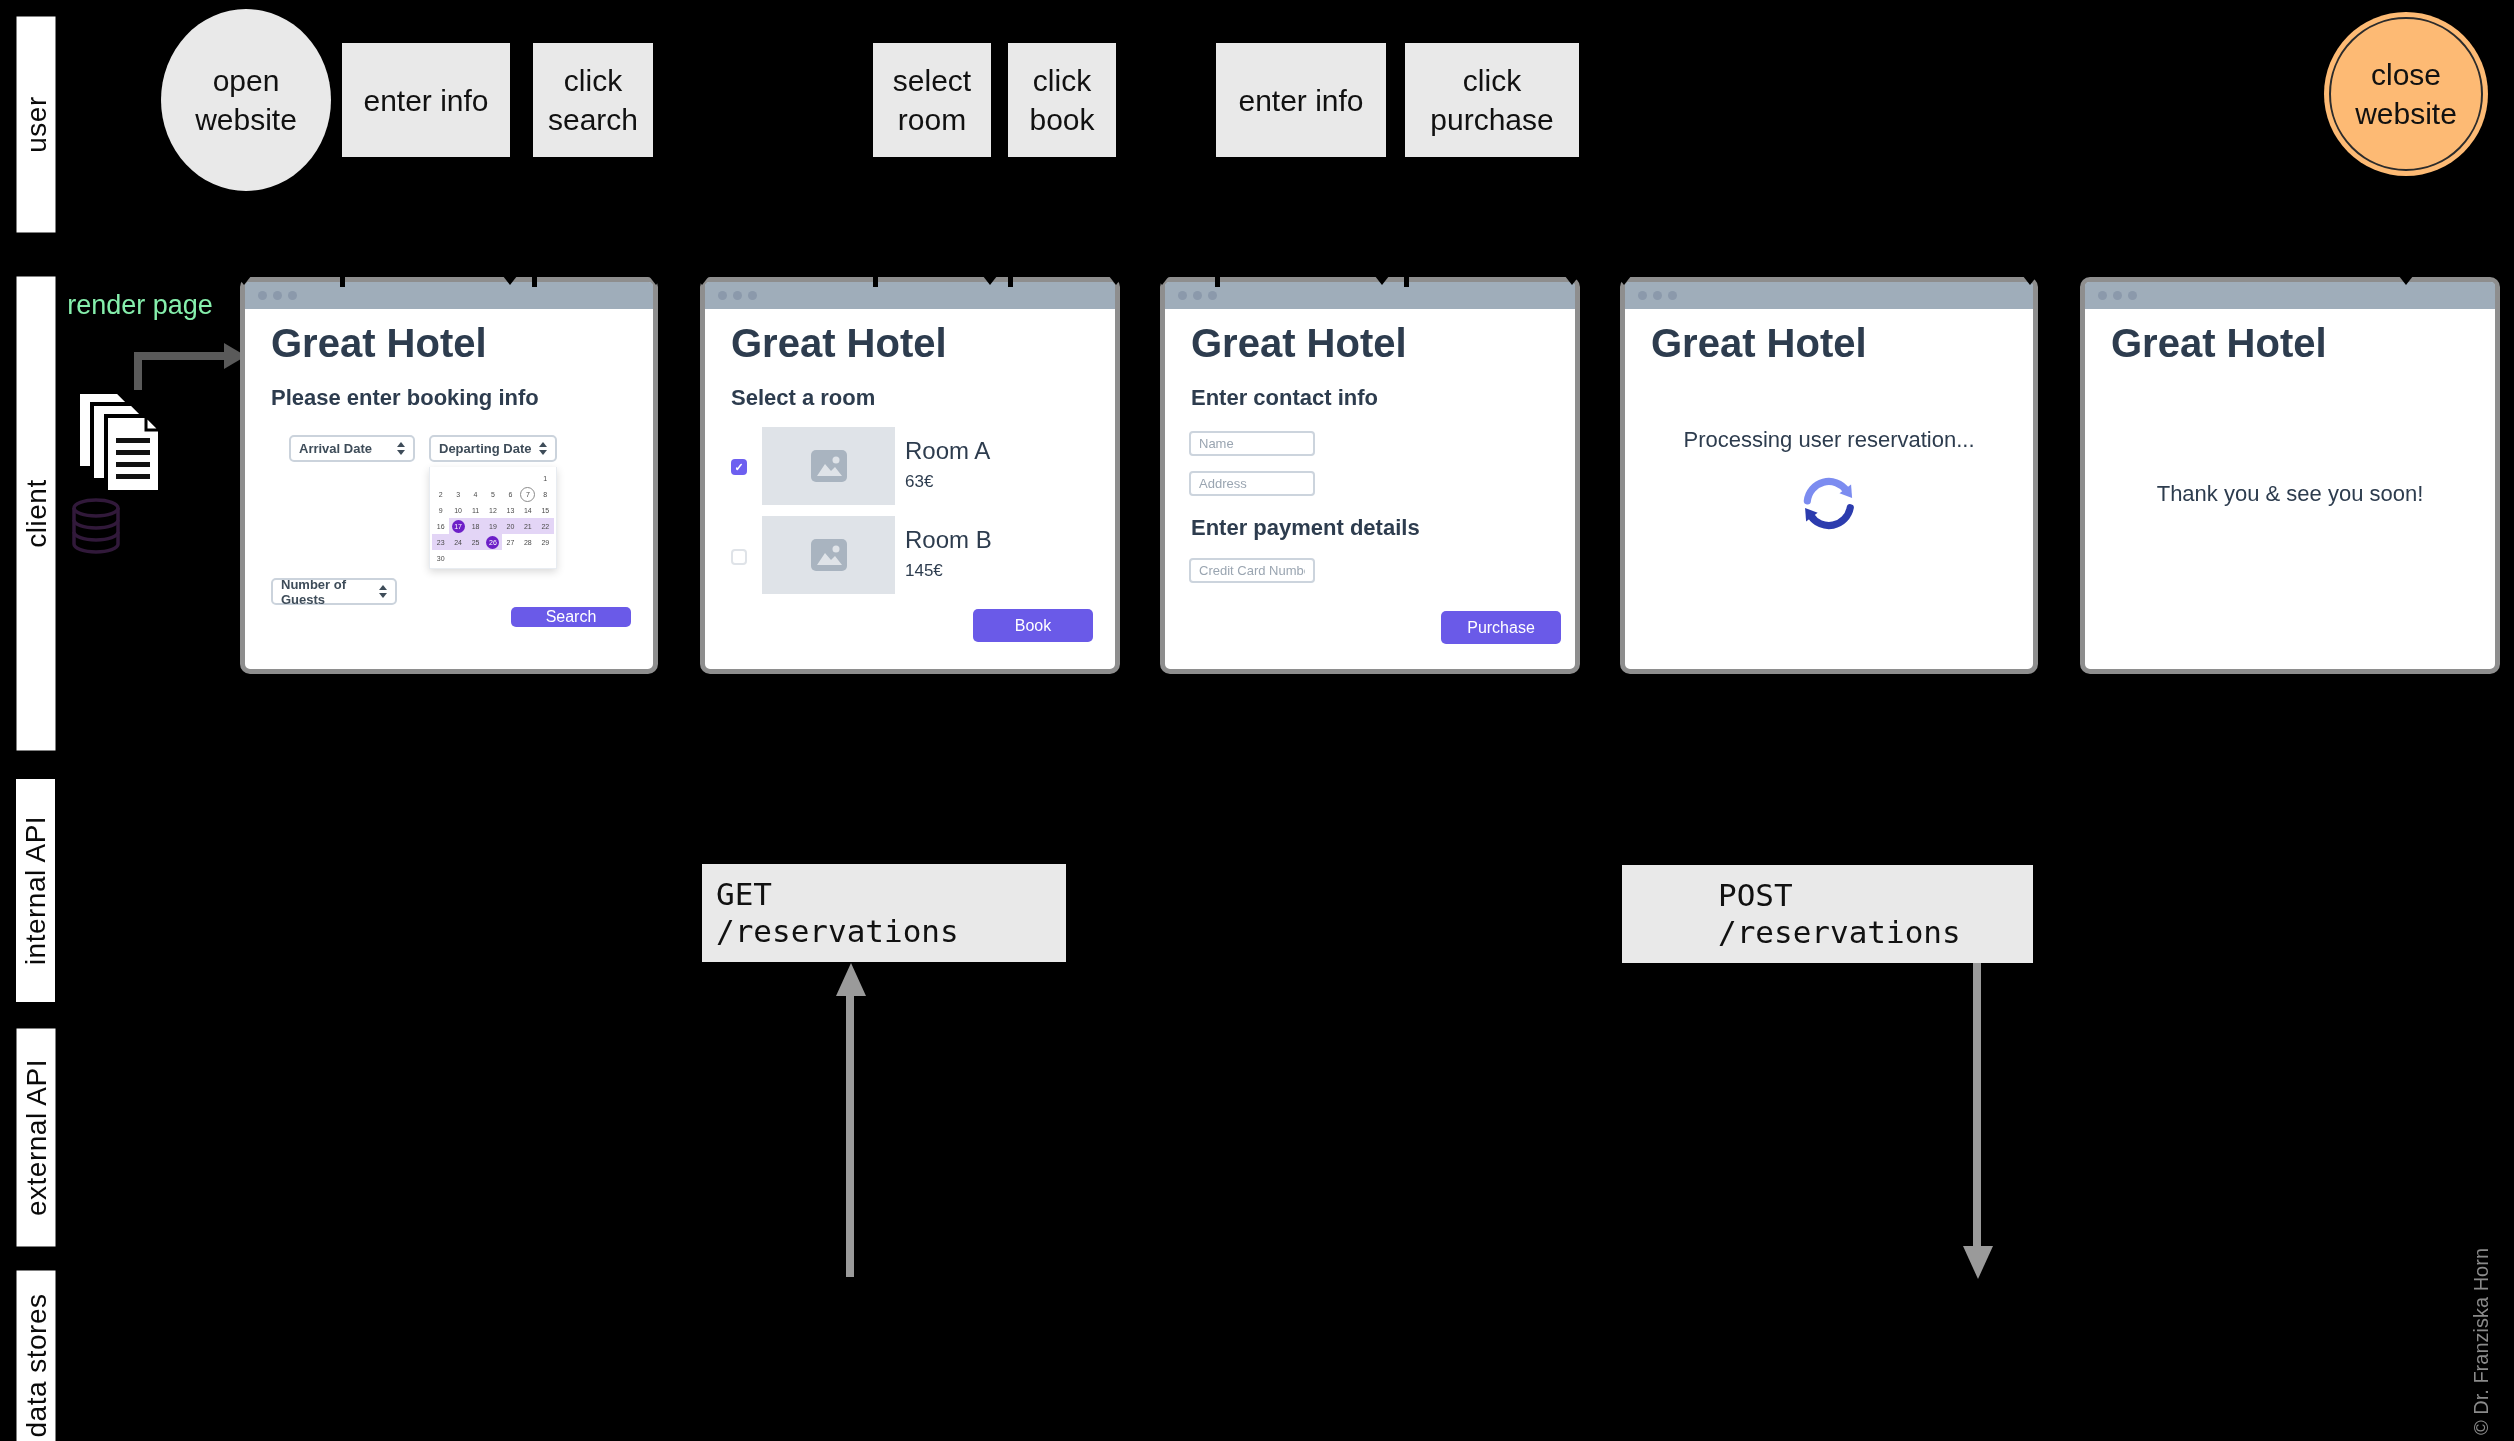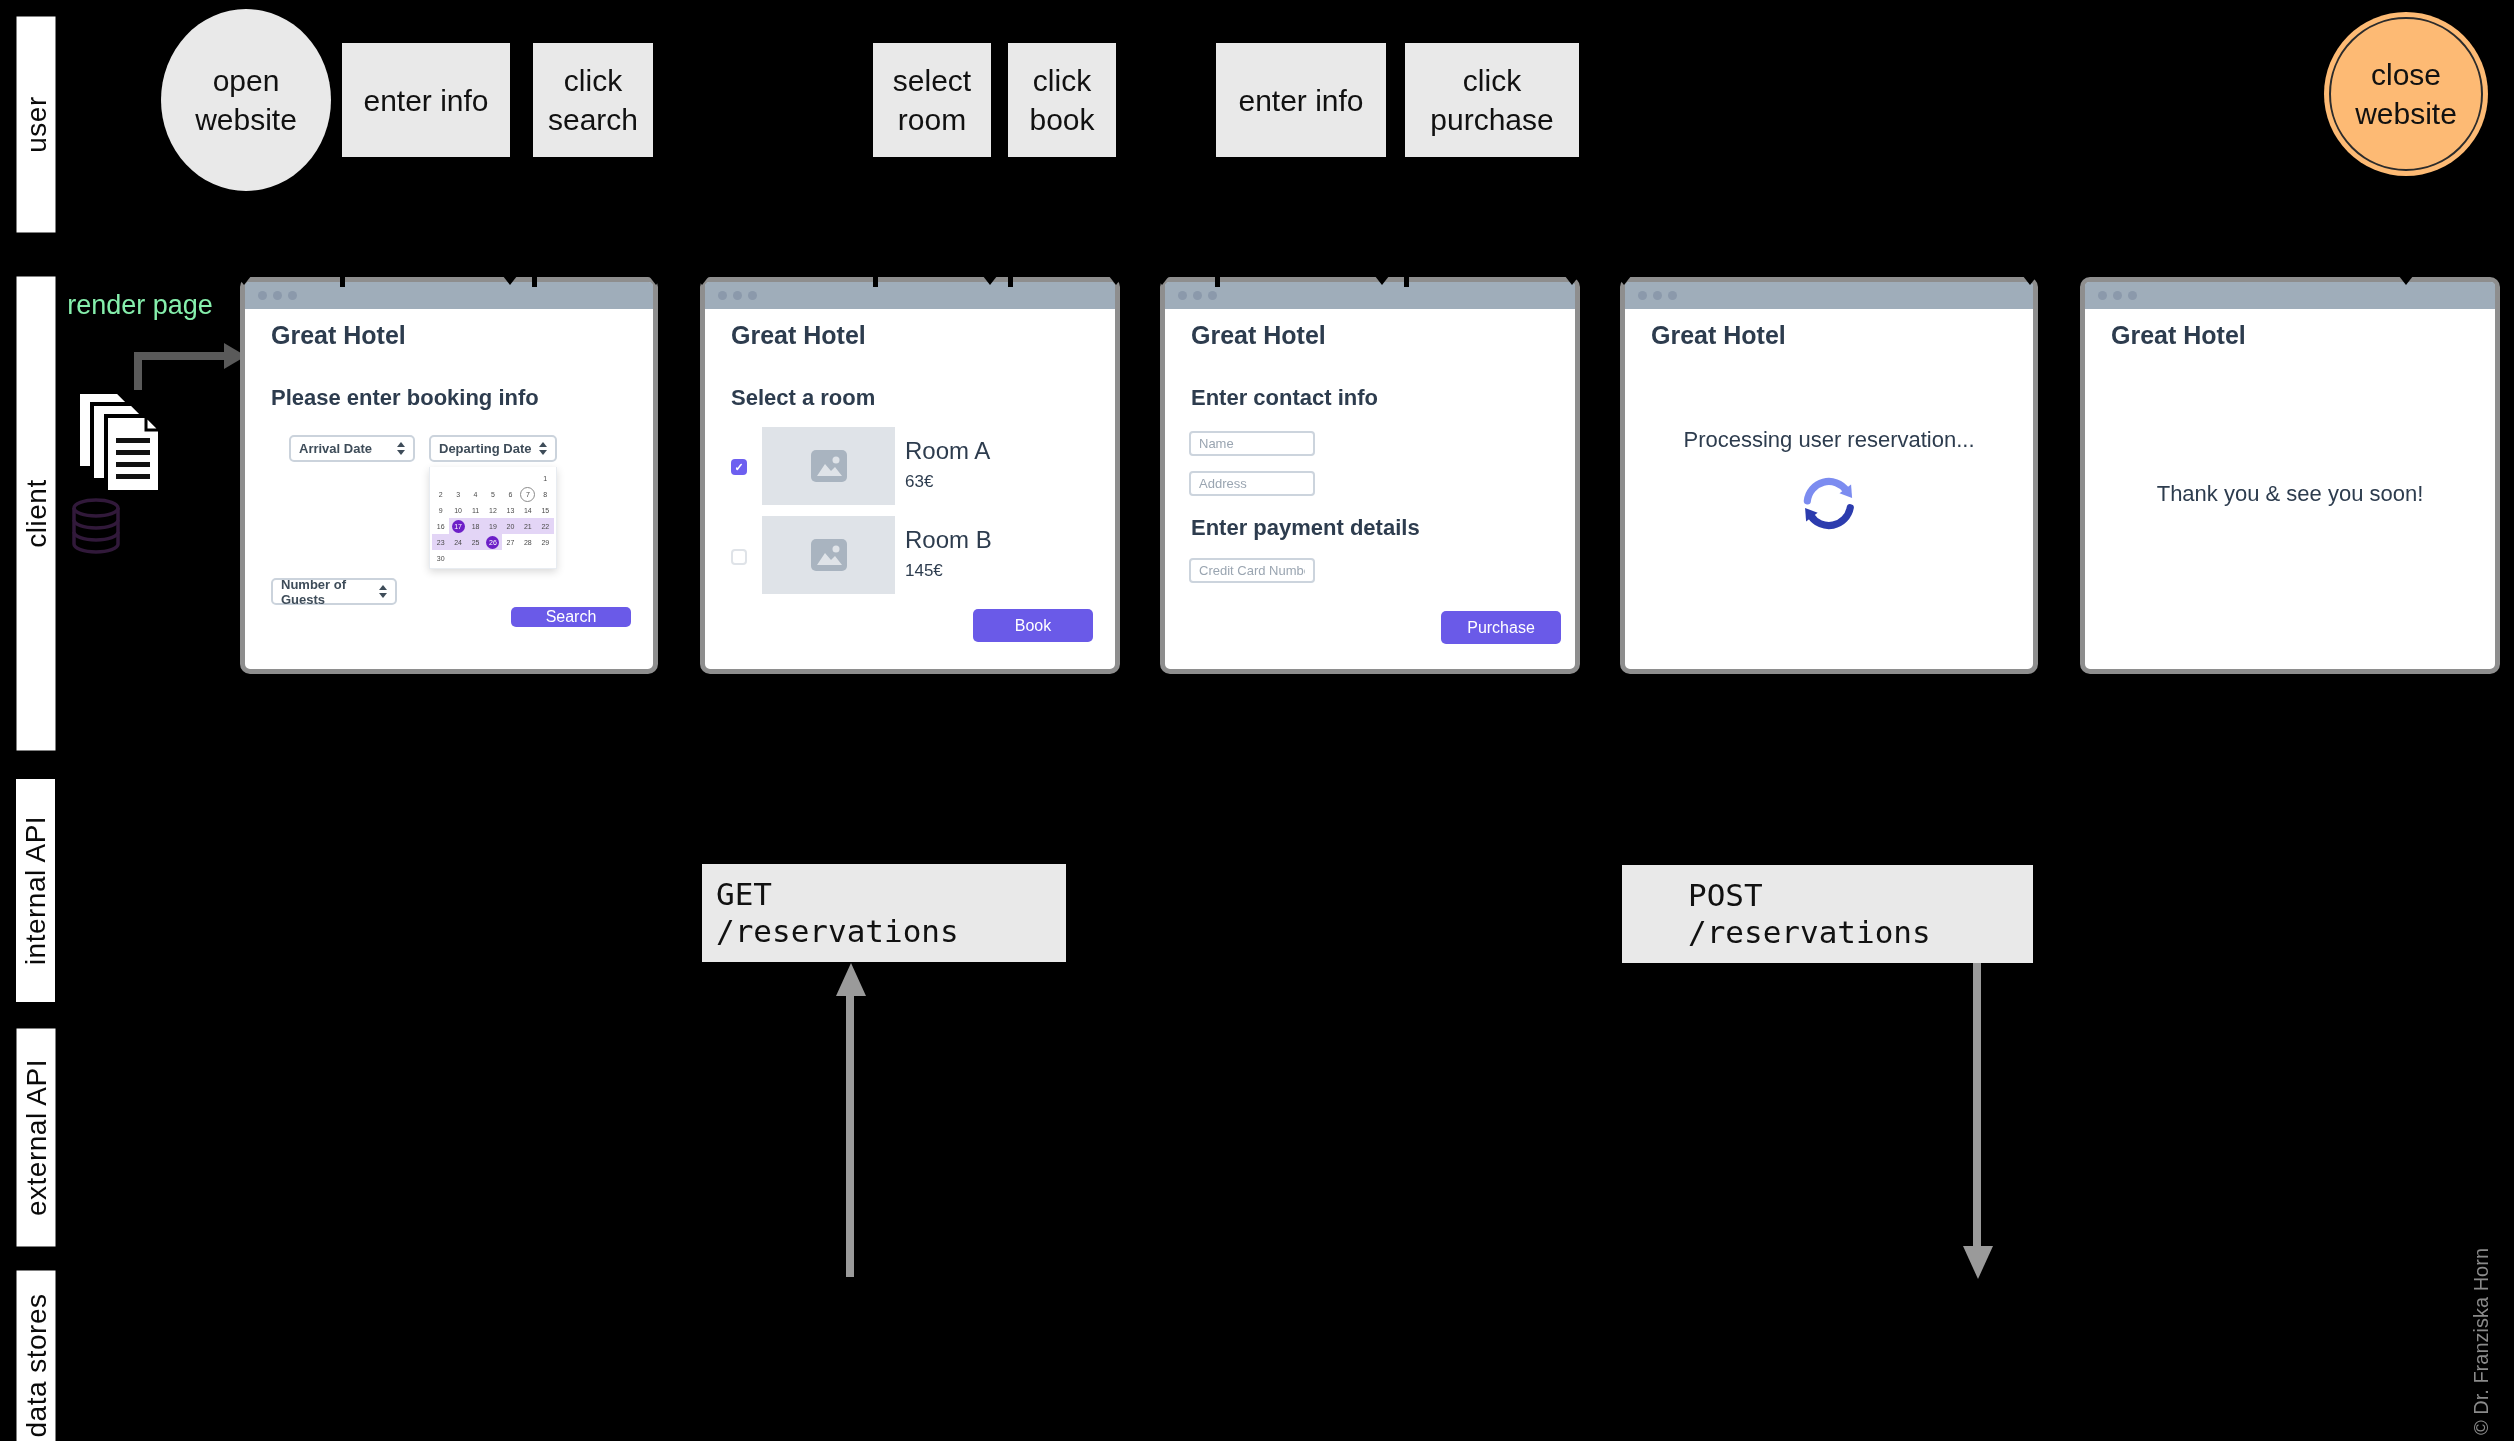--- a/index.html
+++ b/index.html
@@ -26,21 +26,21 @@
   .notch-v{position:absolute;width:0;height:0;border-left:11px solid transparent;
     border-right:11px solid transparent;border-top:14px solid #000;}
   .notch-b{position:absolute;width:5px;height:18px;background:#000;}
 
   
   .browser{position:absolute;top:277px;height:397px;border:5px solid #8e8e8e;border-radius:10px;
     background:#fff;box-sizing:border-box;}
   .titlebar{height:27px;background:#9fadba;border-radius:4px 4px 0 0;position:relative;}
   .dot{position:absolute;top:9px;width:9px;height:9px;border-radius:50%;background:#8b99ab;}
   .win-body{position:relative;background:#fff;height:355px;border-radius:0 0 6px 6px;}
-  .win-title{position:absolute;left:26px;top:12px;font-size:25px;font-weight:bold;color:#2d3c4e;}
+  .win-title{position:absolute;left:26px;top:12px;font-size:40px;font-weight:bold;color:#2d3c4e;}
   .win-h2{position:absolute;font-size:22px;font-weight:bold;color:#2d3c4e;}
   .win-msg{position:absolute;width:100%;text-align:center;font-size:22px;color:#2d3c4e;}
 
   
   .select{position:absolute;height:27px;background:#fff;border:2px solid #cbd3dc;border-radius:5px;
     display:flex;align-items:center;box-sizing:border-box;padding:0 8px;}
   .select .lbl{font-size:13px;font-weight:bold;color:#3e4c59;flex:1;}
   .carets{display:flex;flex-direction:column;gap:3px;align-items:center;}
   .caret-up{width:0;height:0;border-left:4px solid transparent;border-right:4px solid transparent;
     border-bottom:5px solid #3e4c59;}
@@ -368,21 +368,21 @@
     </div>
   </div>
 
   <div class="api-box" style="left:702px;top:864px;width:364px;height:98px;padding-left:14px;">
     <span>GET</span>
     <span>/reservations</span>
   </div>
   <div class="shaft" style="left:846px;top:994px;height:283px;"></div>
   <div class="head-up" style="left:836px;top:963px;"></div>
 
-  <div class="api-box" style="left:1622px;top:865px;width:411px;height:98px;padding-left:66px;">
+  <div class="api-box" style="left:1622px;top:865px;width:411px;height:98px;padding-left:96px;">
     <span>POST</span>
     <span>/reservations</span>
   </div>
   <div class="shaft" style="left:1973px;top:963px;height:285px;"></div>
   <div class="head-dn" style="left:1963px;top:1246px;"></div>
 
 
   <div class="copyright">© Dr. Franziska Horn</div>
 
 <div class="notch-v" style="left: 233px; top: 271px;"></div>

